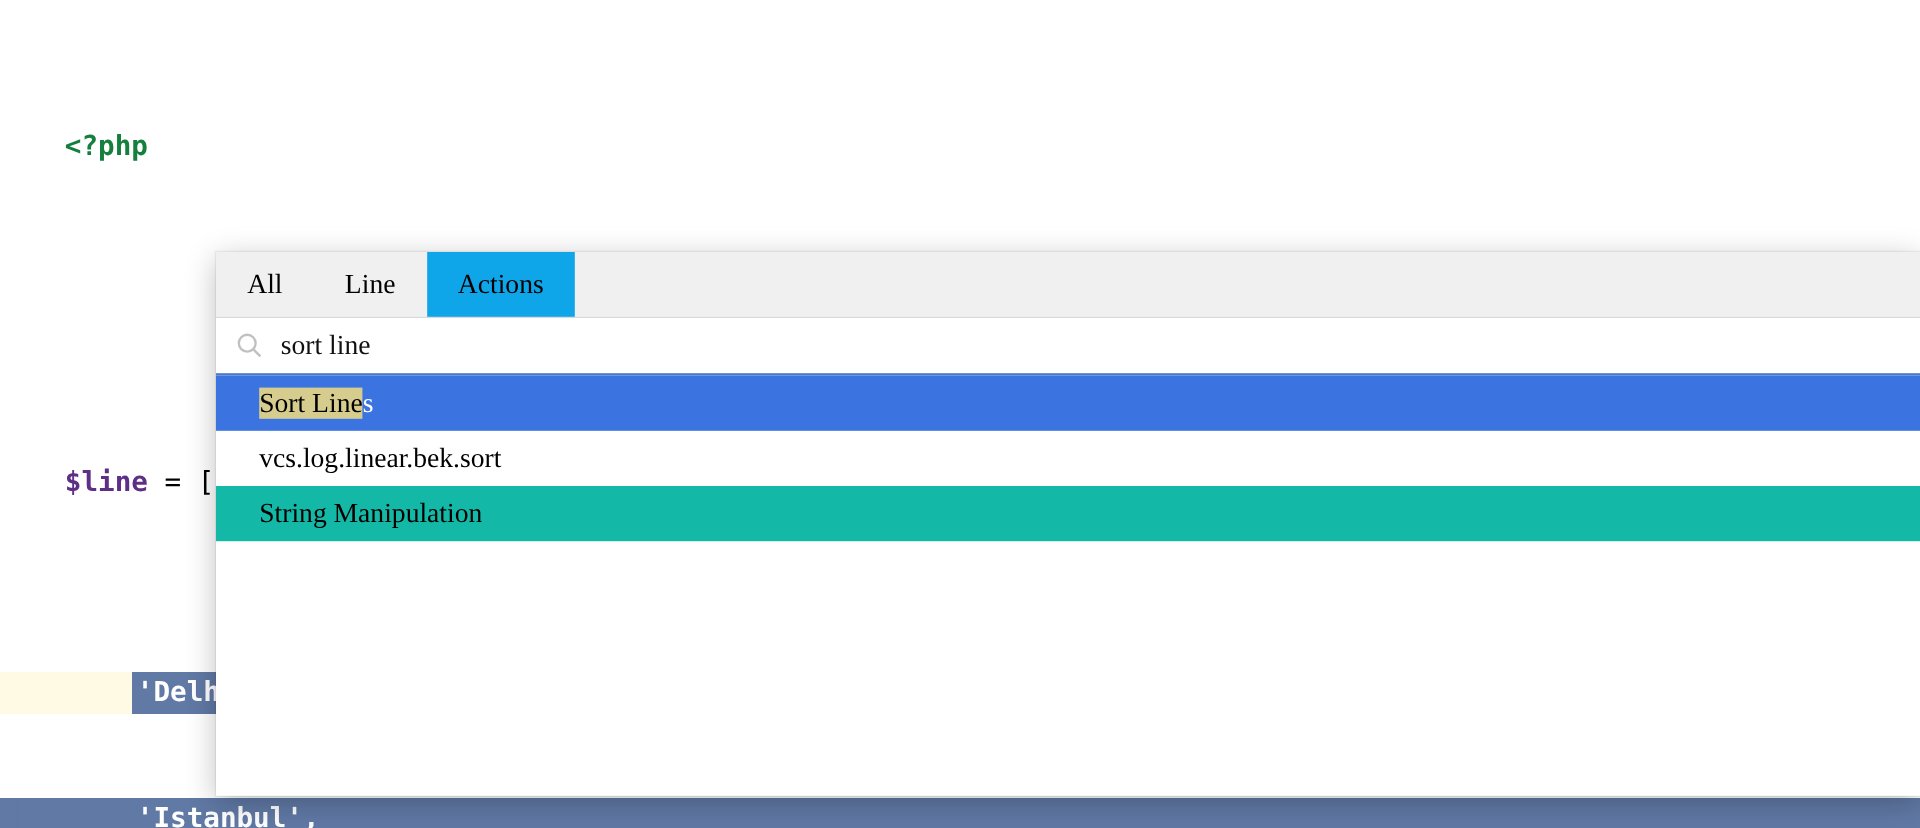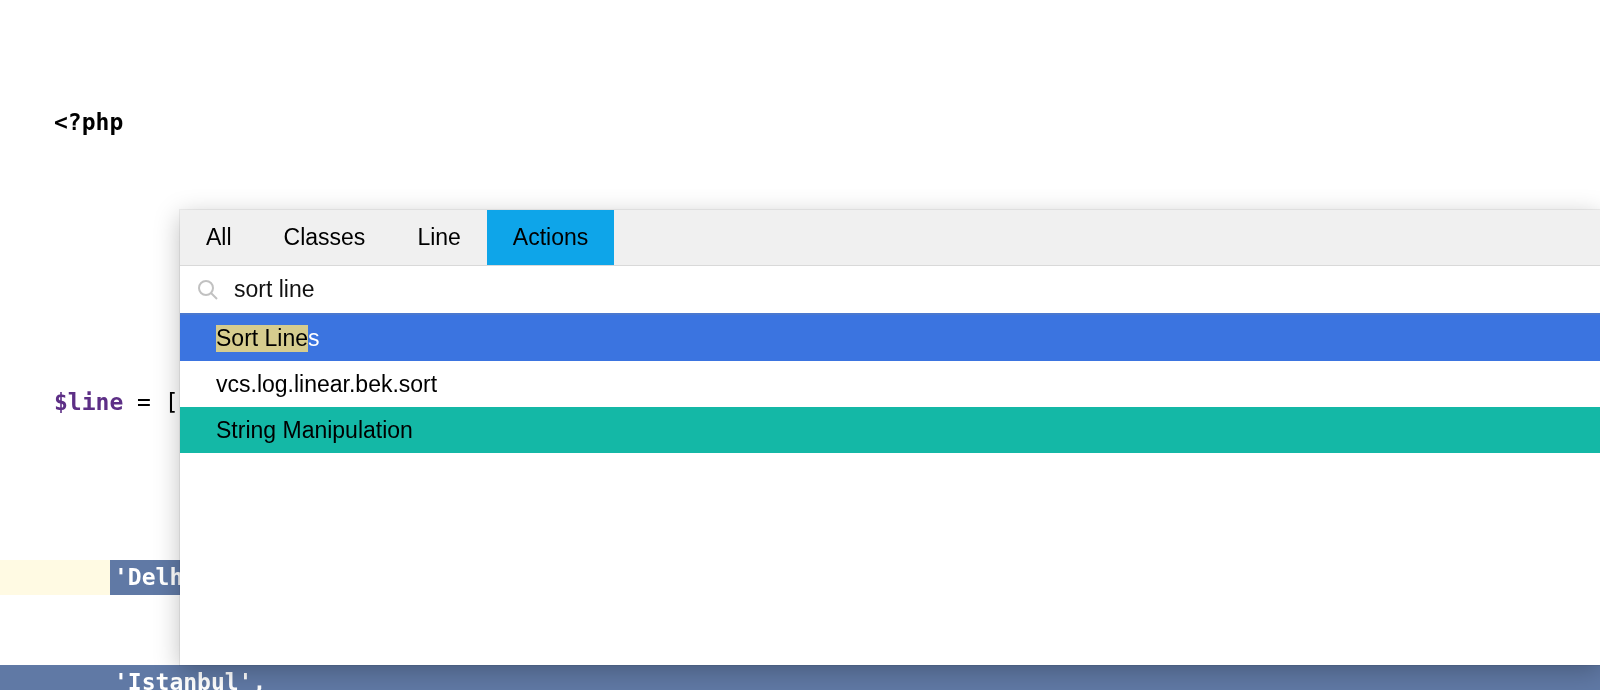--- a/index.html
+++ b/index.html
@@ -41,34 +41,34 @@
   .line.sel-first {
     background: linear-gradient(to right, #fffae3 0, #fffae3 110px, #6079a5 110px, #6079a5 100%);
   }
   .line.sel-first .gut { background: #fffae3; }
 
   .line.sel {
     background: #6079a5;
   }
   .line.sel .gut { background: #6079a5; }
 
-  .kw-open { color: #000000; font-weight: bold; }
+  .kw-open { color: #15803d; font-weight: bold; }
   .var { color: #5d2f86; font-weight: bold; }
   .op  { color: #000000; }
   .str-sel { color: #ffffff; font-weight: bold; }
 
   
   .popup {
     position: absolute;
     left: 180px;
     top: 210px;
     right: 0;
     background: #ffffff;
     box-shadow: 0 6px 24px rgba(0,0,0,0.25), 0 0 0 1px rgba(0,0,0,0.06);
-    font-family: Liberation Sans, sans-serif;
+    font-family: Liberation Serif, serif;
     font-size: 23px;
   }
 
   .tabs {
     display: flex;
     background: #f0f0f0;
     border-bottom: 1px solid #d9d9d9;
   }
   .tab {
     padding: 14px 26px;
@@ -180,21 +180,20 @@
   
 
   
 
 </div>
 
 <div class="popup">
 
   <div class="tabs">
     <div class="tab">All</div>
-    <div class="tab">Classes</div>
     <div class="tab">Line</div>
     <div class="tab active">Actions</div>
   </div>
 
   <div class="search-row">
     <span class="search-icon">
       <svg viewBox="0 0 24 24" width="24" height="24" fill="none" stroke="#777" stroke-width="2">
         <circle cx="10" cy="10" r="7"></circle>
         <line x1="15" y1="15" x2="21" y2="21"></line>
       </svg>

